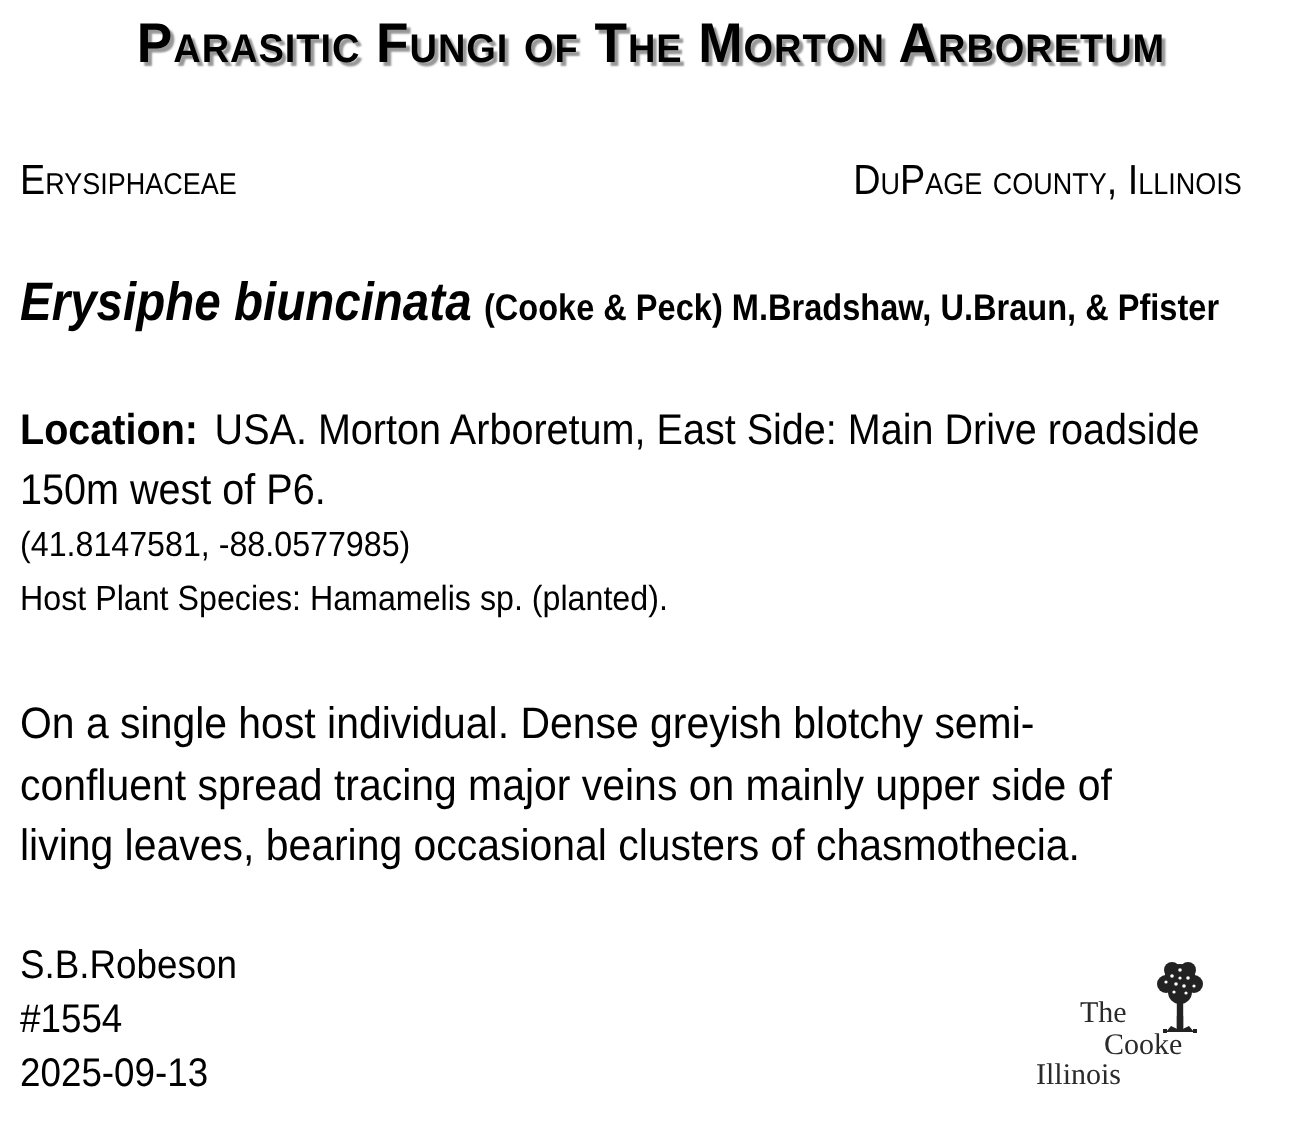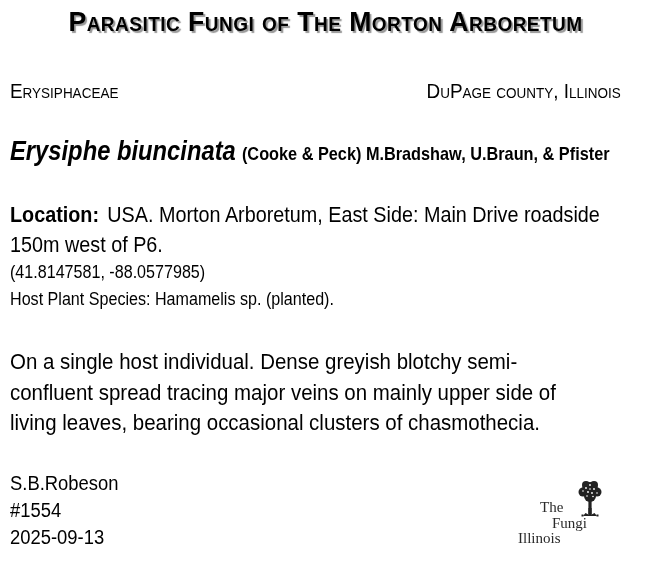--- a/index.html
+++ b/index.html
@@ -125,15 +125,15 @@
       <circle cx="11" cy="12" r="0.9"></circle>
       <circle cx="15" cy="13" r="0.9"></circle>
       <circle cx="6" cy="11" r="0.8"></circle>
       <circle cx="20" cy="13" r="0.8"></circle>
       <circle cx="13" cy="9" r="0.8"></circle>
       <circle cx="10" cy="16" r="0.8"></circle>
       <circle cx="16" cy="16.5" r="0.8"></circle>
     </g>
   </svg>
   <span class="logo-the">The</span>
-  <span class="logo-morton">Fungi</span>
+  <span class="logo-morton">Cooke</span>
   <span class="logo-arboretum">Illinois</span>
 </div>
 
 </body></html>

